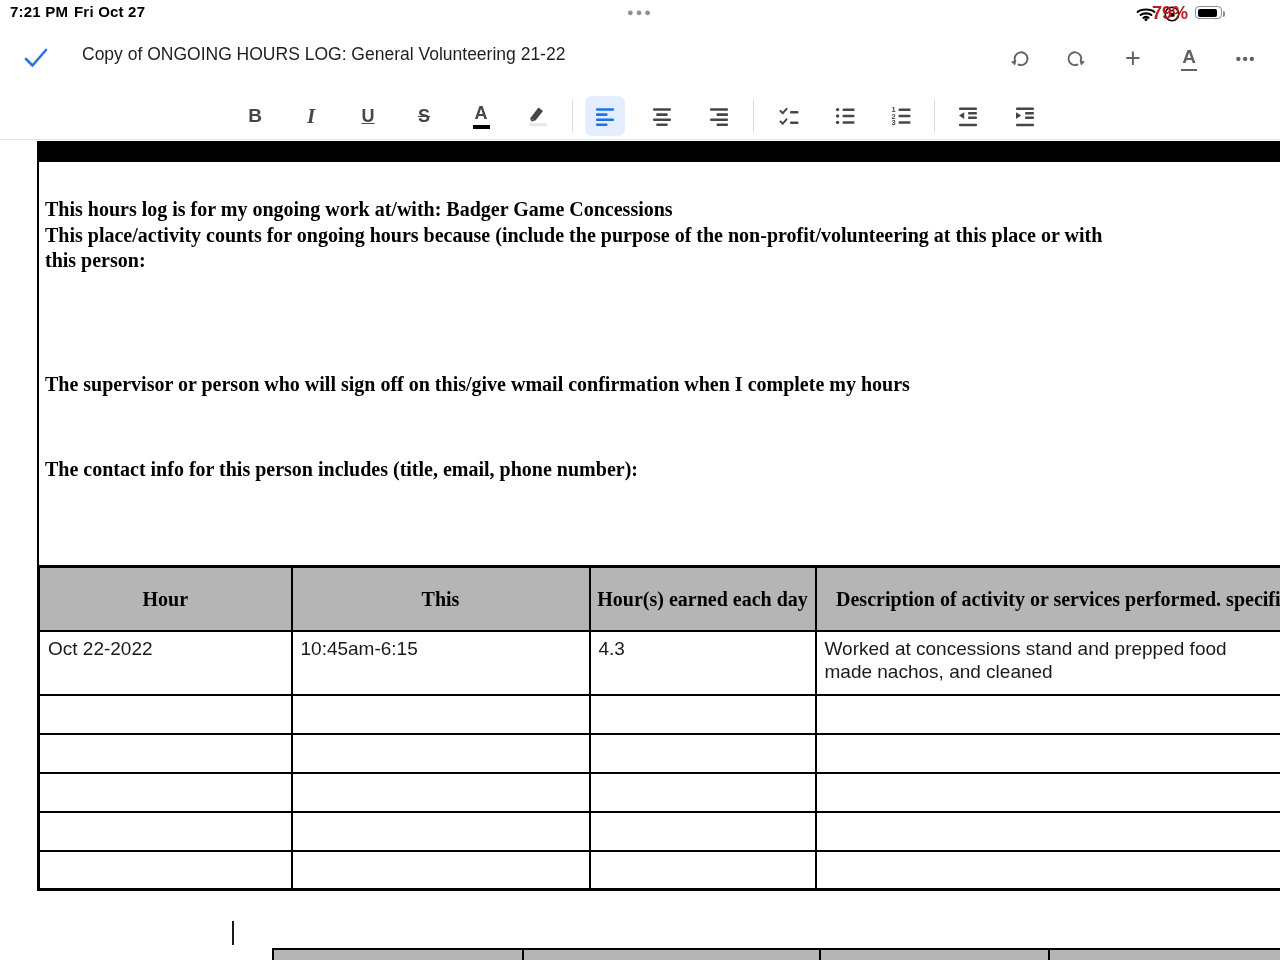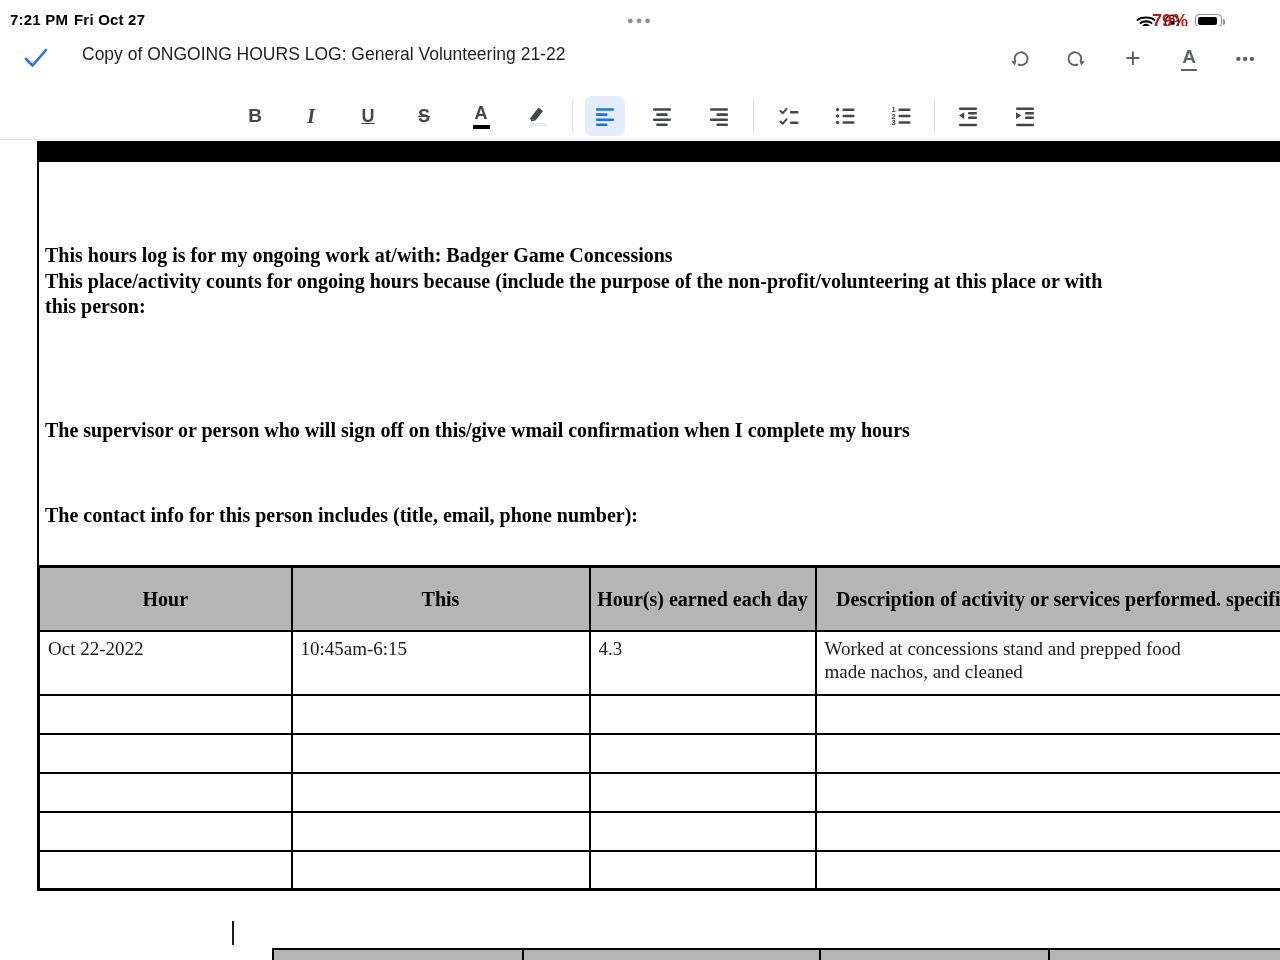--- a/index.html
+++ b/index.html
@@ -1,21 +1,21 @@
 <!DOCTYPE html>
 <html><head>
 <meta charset="utf-8">
 <style>
   * { margin:0; padding:0; box-sizing:border-box; }
   html,body { width:1280px; height:960px; overflow:hidden; background:#fff;
               font-family:"Liberation Sans", sans-serif; }
   .abs { position:absolute; }
 
   
-  #status-bar { position:absolute; left:0; top:8px; width:1280px; height:26px; background:#fff; }
+  #status-bar { position:absolute; left:0; top:0; width:1280px; height:26px; background:#fff; }
   .sb-text { position:absolute; top:3px; font-size:15px; font-weight:700; color:#000; letter-spacing:.2px; }
   #sb-time { left:10px; }
   #sb-date { left:74px; }
   #sb-dots { position:absolute; left:0; right:0; top:6px; text-align:center; color:#8e8e93;
              font-size:11px; letter-spacing:2px; font-weight:700; }
   #sb-batt-pct { position:absolute; top:3px; right:92px; font-size:18px; font-weight:600; color:#b91c1c;margin-left:24px; }
   .battery { position:absolute; right:58px; top:6px; width:27px; height:13px;
              border:1px solid rgba(0,0,0,.45); border-radius:4px; }
   .battery .fill { position:absolute; left:1.5px; top:1.5px; bottom:1.5px; width:19px;
                    background:#000; border-radius:2px; }
@@ -43,35 +43,35 @@
              color:#444746; cursor:pointer; }
   .fmt-btn.selected { background:#e4edfb; color:#1a73e8; }
   .fmt-letter { font-size:19px; font-weight:700; }
   .vdiv { position:absolute; top:12px; width:1px; height:32px; background:#dadce0; }
 
   
   #doc { position:absolute; left:0; top:140px; width:1280px; height:820px; background:#fff; }
   #black-bar { position:absolute; left:37px; top:1px; width:1243px; height:21px; background:#000; }
   #page-left-border { position:absolute; left:37px; top:22px; width:2px; height:404px; background:#000; }
   .doc-serif { font-family:"Liberation Serif","DejaVu Serif",serif; font-weight:700;
-               color:#000; font-size:20px; line-height:25.5px;margin-top:46px; }
+               color:#000; font-size:20px; line-height:25.5px; }
   #para-work { position:absolute; left:45px; top:57px; width:1235px; }
   #para-supervisor { position:absolute; left:45px; top:232px; width:1235px; }
   #para-supervisor-is { position:absolute; left:45px; top:267px; width:1235px; }
   #para-contact { position:absolute; left:45px; top:317px; width:1235px; }
 
   
   #hours-table { position:absolute; left:37px; top:425px; width:1279px;
                  border-collapse:collapse; table-layout:fixed; }
   #hours-table th, #hours-table td { border:2px solid #000; }
   #hours-table { border:3px solid #000; }
   #hours-table th { background:#b5b5b5; font-family:"Liberation Serif","DejaVu Serif",serif;
                     font-weight:700; font-size:20px; line-height:26px; text-align:center;
                     vertical-align:middle; padding:2px 6px; }
-  #hours-table td { background:#fff; font-family:Liberation Serif, serif; font-size:19px;
+  #hours-table td { background:#fff; font-family:Liberation Sans, sans-serif; font-size:19px;
                     line-height:23px; vertical-align:top; padding:5px 8px; color:#1a1a1a; }
   tr.hdr { height:64px; }
   tr.r1  { height:64px; }
   tr.empty { height:39px; }
 
   #caret { position:absolute; left:232px; top:781px; width:2px; height:24px; background:#1a1a1a; }
 
   
   #table2 { position:absolute; left:272px; top:808px; width:1048px; height:30px;
             border:2px solid #000; display:flex; }

